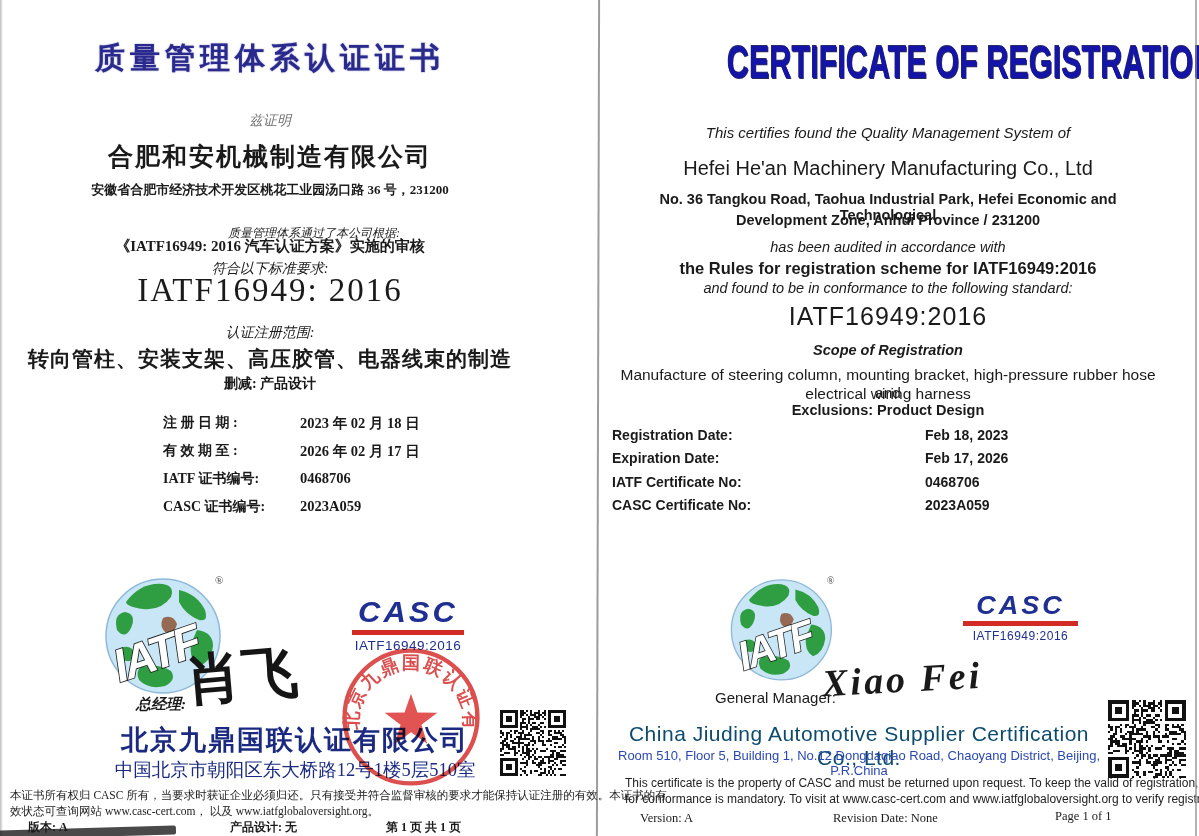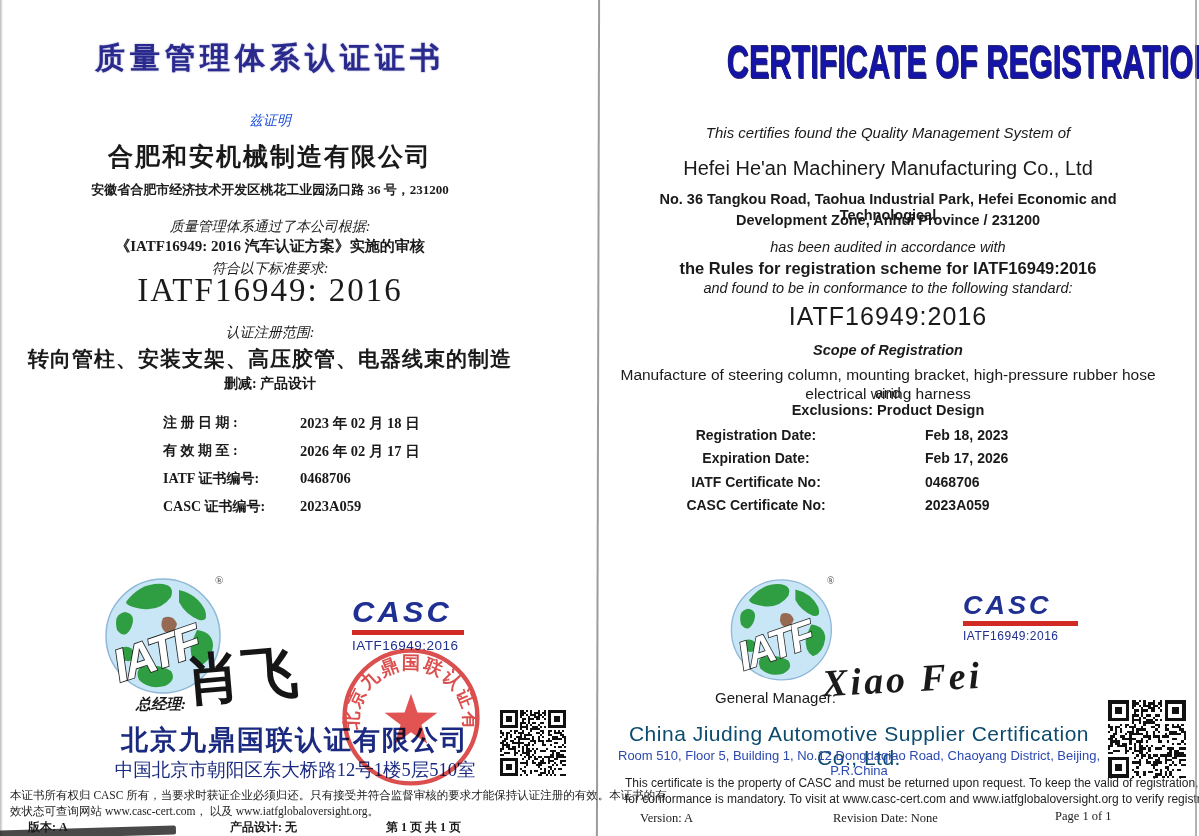--- a/index.html
+++ b/index.html
@@ -11,24 +11,24 @@
 
   
   .cl {position:absolute;left:0;width:540px;text-align:center;}
   .cl2{position:absolute;left:25px;width:540px;text-align:center;}
   .cr {position:absolute;left:612px;width:552px;text-align:center;}
   .cr2{position:absolute;left:612px;width:494px;text-align:center;}
 
   
   .l-title{top:38px;font-size:30px;font-weight:bold;letter-spacing:5px;color:#2a2a8e;
            text-shadow:0 0 1.5px rgba(42,42,142,.65);}
-  .l-certify{top:112px;font-size:14px;font-style:italic;color:#1d4ed8;}
+  .l-certify{top:112px;font-size:14px;font-style:italic;color:#737373;}
   .l-company{top:140px;font-size:25px;font-weight:bold;letter-spacing:2px;}
   .l-address{top:181px;font-size:13px;font-weight:bold;}
-  .l-audit1{top:218px;font-size:14px;font-style:italic;font-weight:500;}
+  .l-audit1{top:225px;font-size:12px;font-style:italic;font-weight:500;padding-left:44px;}
   .l-audit2{top:237px;font-size:15px;font-weight:bold;}
   .l-conform{top:260px;font-size:14px;font-style:italic;font-weight:500;}
   .l-standard{top:272px;font-size:33px;letter-spacing:2px;}
   .l-scopelabel{top:324px;font-size:14px;font-style:italic;font-weight:500;}
   .l-scope{top:345px;font-size:21px;font-weight:bold;letter-spacing:1px;}
   .l-exclusions{top:375px;font-size:14px;font-weight:bold;}
   .l-det-label{position:absolute;left:163px;font-size:14px;font-weight:bold;white-space:nowrap;}
   .l-det-value{position:absolute;left:300px;font-size:14.5px;font-weight:bold;white-space:nowrap;}
   .l-manager{position:absolute;left:136px;top:695px;font-size:15px;font-weight:bold;font-style:italic;}
   .sig-cn{position:absolute;left:186px;top:648px;font-size:56px;font-weight:600;color:#151515;
@@ -50,36 +50,36 @@
   .r-addr1{top:191px;font-size:14.5px;font-weight:bold;}
   .r-addr2{top:212px;font-size:14.5px;font-weight:bold;}
   .r-audited{top:239px;font-size:14.5px;font-style:italic;}
   .r-rules{top:259px;font-size:16.5px;font-weight:bold;}
   .r-conformance{top:280px;font-size:14.5px;font-style:italic;}
   .r-standard{top:302px;font-size:25px;letter-spacing:1px;}
   .r-scopelabel{top:342px;font-size:14.5px;font-weight:bold;font-style:italic;}
   .r-scope1{top:366px;font-size:15.5px;}
   .r-scope2{top:385px;font-size:15.5px;}
   .r-exclusions{top:402px;font-size:14.5px;font-weight:bold;}
-  .r-det-label{position:absolute;left:612px;width:288px;text-align:center;font-size:14px;font-weight:bold;}
+  .r-det-label{position:absolute;left:612px;width:288px;text-align:left;font-size:14px;font-weight:bold;}
   .r-det-value{position:absolute;left:925px;font-size:14px;font-weight:bold;white-space:nowrap;}
   .r-manager{position:absolute;left:715px;top:689px;font-size:15px;}
   .sig-en{position:absolute;left:822px;top:660px;font-size:38px;font-style:italic;letter-spacing:3px;
           transform:rotate(-3deg);font-weight:600;line-height:1;}
   .r-issuer{top:722px;font-size:21px;font-weight:normal;color:#0c4a6e;letter-spacing:0.5px;}
   .r-issuer-addr{top:748px;font-size:13px;font-weight:500;color:#2b49b0;}
   .r-footer{position:absolute;left:625px;width:562px;font-size:12px;color:#222;white-space:nowrap;
             font-family:"Liberation Sans","DejaVu Sans",sans-serif;}
   .r-bottom{position:absolute;font-size:12.5px;white-space:nowrap;}
 
   
   .globe-text{font-family:"Liberation Sans","DejaVu Sans",sans-serif;font-size:46px;font-weight:bold;
               font-style:italic;fill:#ffffff;stroke:#1a1a1a;stroke-width:1.7px;paint-order:stroke;
               letter-spacing:-3px;}
-  .casc{position:absolute;text-align:left;}
+  .casc{position:absolute;text-align:center;}
   .casc-word{font-family:"Liberation Sans","DejaVu Sans",sans-serif;font-weight:bold;font-style:italic;
              color:#1f2f92;letter-spacing:3px;line-height:1;transform:scaleY(.95);}
   .casc-bar{height:5px;background:#d22b26;margin-top:2px;}
   .casc-sub{font-family:"Liberation Sans","DejaVu Sans",sans-serif;color:#1f2f92;margin-top:3px;
             letter-spacing:0.5px;}
   .casc-l .casc-word{font-size:31px;}
   .casc-l .casc-sub{font-size:13.5px;}
   .casc-r .casc-word{font-size:27px;}
   .casc-r .casc-sub{font-size:12px;}
   .stamp{mix-blend-mode:multiply;opacity:.92;}

